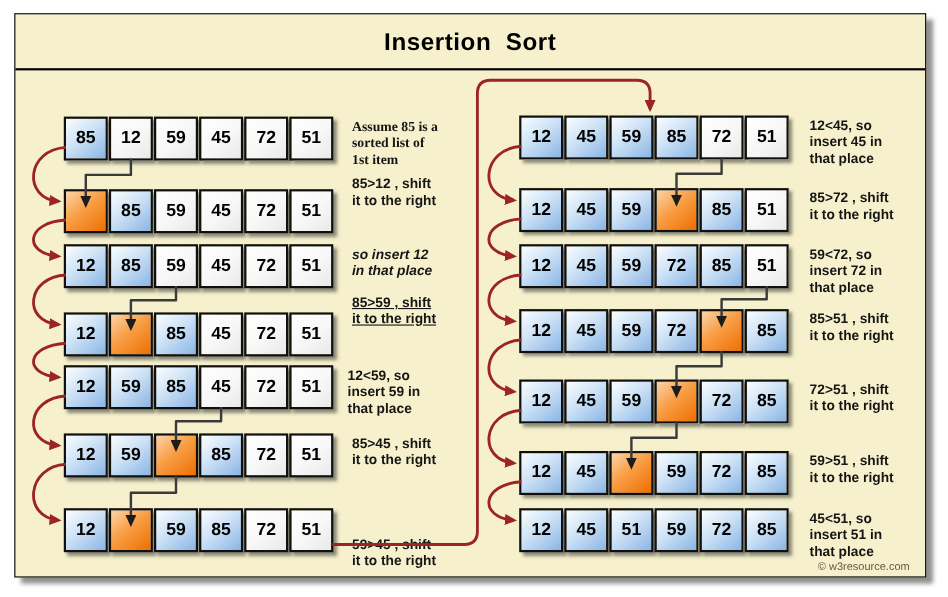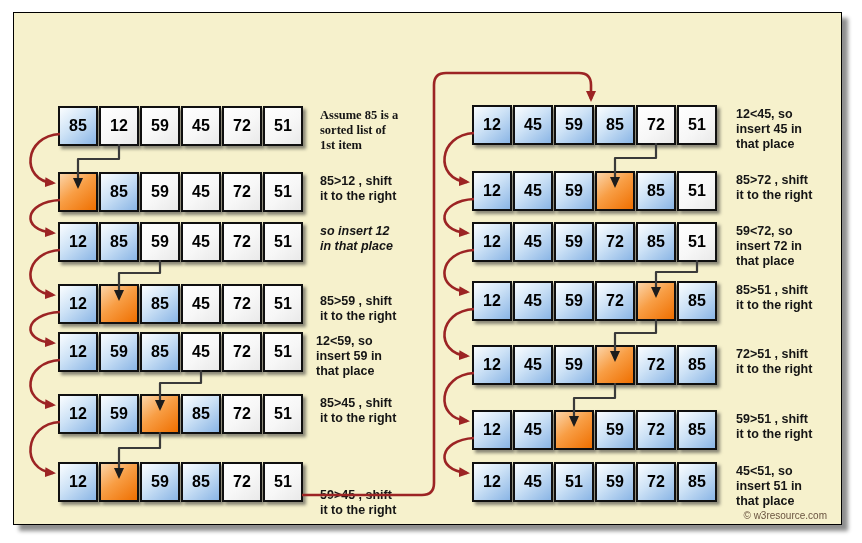--- a/index.html
+++ b/index.html
@@ -41,20 +41,23 @@
     font-size:12.5px;font-weight:bold;line-height:15px;color:#151515;
     white-space:pre-line;
   }
   #arrows{position:absolute;left:0;top:0;width:862px;height:543px;pointer-events:none;}
 </style>
 </head>
 <body>
 
 <div class="canvas">
   <div class="frame">
+    <div class="titlebar">
+      <span class="title">Insertion  Sort</span>
+    </div>
     <div class="footer">© w3resource.com</div>
   </div>
   <div id="rows">
       <div class="row" style="left: 58px; top: 106px;">
         <div class="cell blue">85</div>
         <div class="cell white">12</div>
         <div class="cell white">59</div>
         <div class="cell white">45</div>
         <div class="cell white">72</div>
         <div class="cell white">51</div>
@@ -63,41 +66,41 @@
 sorted list of
 1st item</div>
       <div class="row" style="left: 58px; top: 172px;">
         <div class="cell orange"></div>
         <div class="cell blue">85</div>
         <div class="cell white">59</div>
         <div class="cell white">45</div>
         <div class="cell white">72</div>
         <div class="cell white">51</div>
       </div>
-      <div class="note" style="left: 320px; top: 174px;">85&gt;12 , shift
+      <div class="note" style="left: 320px; top: 160px;">85&gt;12 , shift
 it to the right</div>
       <div class="row" style="left: 58px; top: 222px;">
         <div class="cell blue">12</div>
         <div class="cell blue">85</div>
         <div class="cell white">59</div>
         <div class="cell white">45</div>
         <div class="cell white">72</div>
         <div class="cell white">51</div>
       </div>
       <div class="note" style="left: 320px; top: 224px; font-style: italic;">so insert 12
 in that place</div>
       <div class="row" style="left: 58px; top: 284px;">
         <div class="cell blue">12</div>
         <div class="cell orange"></div>
         <div class="cell blue">85</div>
         <div class="cell white">45</div>
         <div class="cell white">72</div>
         <div class="cell white">51</div>
       </div>
-      <div class="note" style="left: 320px; top: 294px;">85&gt;59 , shift
+      <div class="note" style="left: 320px; top: 268px; text-decoration: underline;">85&gt;59 , shift
 it to the right</div>
       <div class="row" style="left: 58px; top: 332px;">
         <div class="cell blue">12</div>
         <div class="cell blue">59</div>
         <div class="cell blue">85</div>
         <div class="cell white">45</div>
         <div class="cell white">72</div>
         <div class="cell white">51</div>
       </div>
       <div class="note" style="left: 316px; top: 334px;">12&lt;59, so

